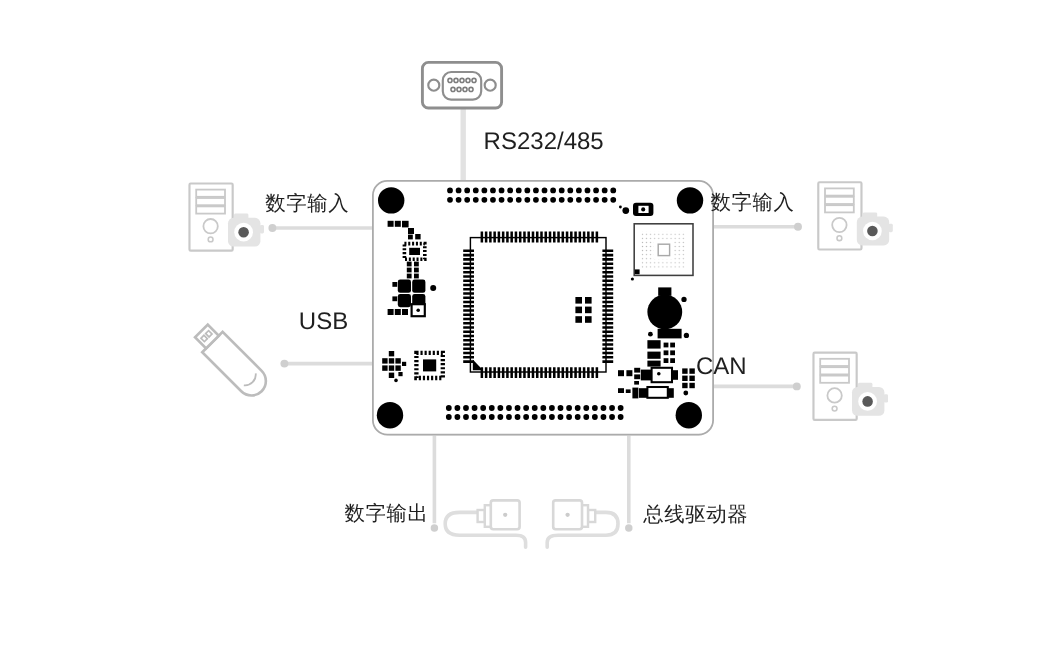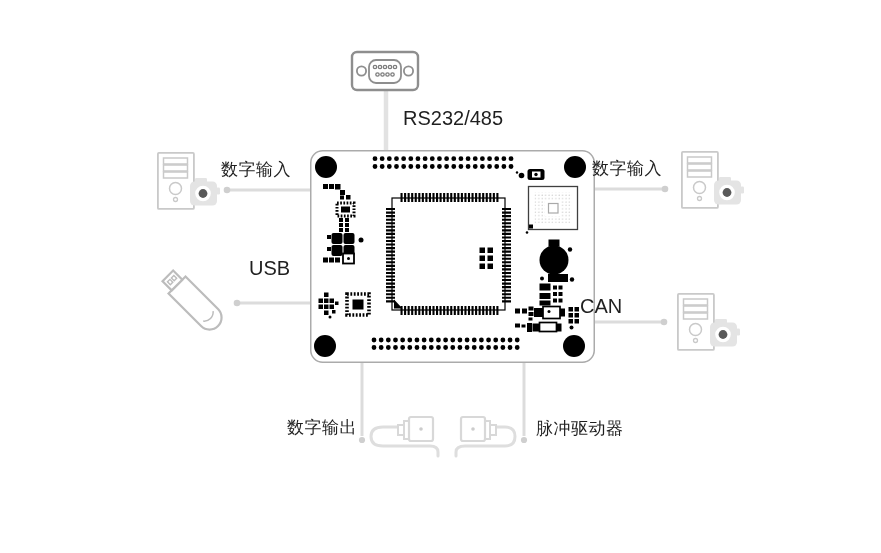--- a/index.html
+++ b/index.html
@@ -254,15 +254,15 @@
     </g>
   </g>
 </svg>
 
 <div class="label lat" style="left:403px;top:107px">RS232/485</div>
 <div class="label cjk" style="left:221px;top:161px">数字输入</div>
 <div class="label cjk" style="left:592px;top:160px">数字输入</div>
 <div class="label lat" style="left:249px;top:257px">USB</div>
 <div class="label lat" style="left:580px;top:295px">CAN</div>
 <div class="label cjk" style="left:287px;top:419px">数字输出</div>
-<div class="label cjk" style="left:536px;top:420px">脉冲驱动器</div>
+<div class="label cjk" style="left:536px;top:420px">总线驱动器</div>
 
 </div>
 
 </body></html>

